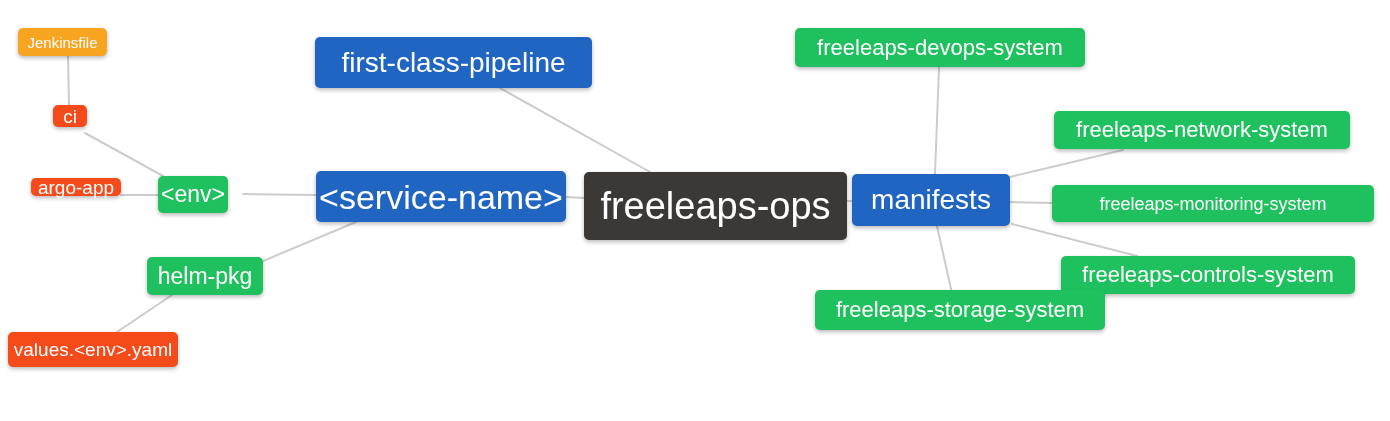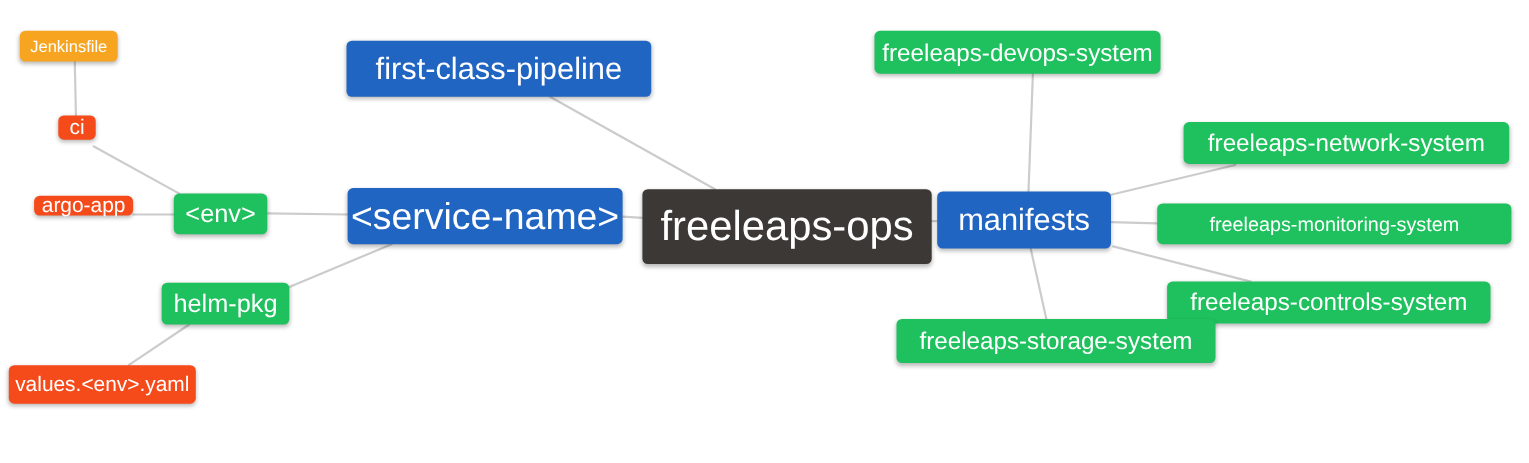--- a/index.html
+++ b/index.html
@@ -68,30 +68,30 @@
       </div>
       <div class="node" style="left: 315px; top: 37px; width: 277px; height: 51px; font-size: 28px; background: rgb(32, 101, 194); color: rgb(255, 255, 255);">
         <span>first-class-pipeline</span>
       </div>
       <div class="node" style="left: 316px; top: 171px; width: 250px; height: 51px; font-size: 34px; background: rgb(32, 101, 194); color: rgb(255, 255, 255);">
         <span>&lt;service-name&gt;</span>
       </div>
       <div class="node" style="left: 852px; top: 174px; width: 158px; height: 52px; font-size: 28px; background: rgb(32, 101, 194); color: rgb(255, 255, 255);">
         <span>manifests</span>
       </div>
-      <div class="node" style="left: 158px; top: 176px; width: 85px; height: 37px; font-size: 23px; background: rgb(31, 193, 94); color: rgb(255, 255, 255);">
+      <div class="node" style="left: 158px; top: 176px; width: 70px; height: 37px; font-size: 23px; background: rgb(31, 193, 94); color: rgb(255, 255, 255);">
         <span>&lt;env&gt;</span>
       </div>
       <div class="node" style="left: 147px; top: 257px; width: 116px; height: 38px; font-size: 23px; background: rgb(31, 193, 94); color: rgb(255, 255, 255);">
         <span>helm-pkg</span>
       </div>
-      <div class="node" style="left: 795px; top: 28px; width: 260px; height: 39px; font-size: 22px; background: rgb(31, 193, 94); color: rgb(255, 255, 255);">
+      <div class="node" style="left: 795px; top: 28px; width: 290px; height: 39px; font-size: 22px; background: rgb(31, 193, 94); color: rgb(255, 255, 255);">
         <span>freeleaps-devops-system</span>
       </div>
-      <div class="node" style="left: 1076px; top: 111px; width: 296px; height: 38px; font-size: 22px; background: rgb(31, 193, 94); color: rgb(255, 255, 255);">
+      <div class="node" style="left: 1054px; top: 111px; width: 296px; height: 38px; font-size: 22px; background: rgb(31, 193, 94); color: rgb(255, 255, 255);">
         <span>freeleaps-network-system</span>
       </div>
       <div class="node" style="left: 1052px; top: 185px; width: 322px; height: 37px; font-size: 18px; background: rgb(31, 193, 94); color: rgb(255, 255, 255);">
         <span>freeleaps-monitoring-system</span>
       </div>
       <div class="node" style="left: 1061px; top: 256px; width: 294px; height: 38px; font-size: 22px; background: rgb(31, 193, 94); color: rgb(255, 255, 255);">
         <span>freeleaps-controls-system</span>
       </div>
       <div class="node" style="left: 815px; top: 290px; width: 290px; height: 40px; font-size: 22px; background: rgb(31, 193, 94); color: rgb(255, 255, 255);">
         <span>freeleaps-storage-system</span>

